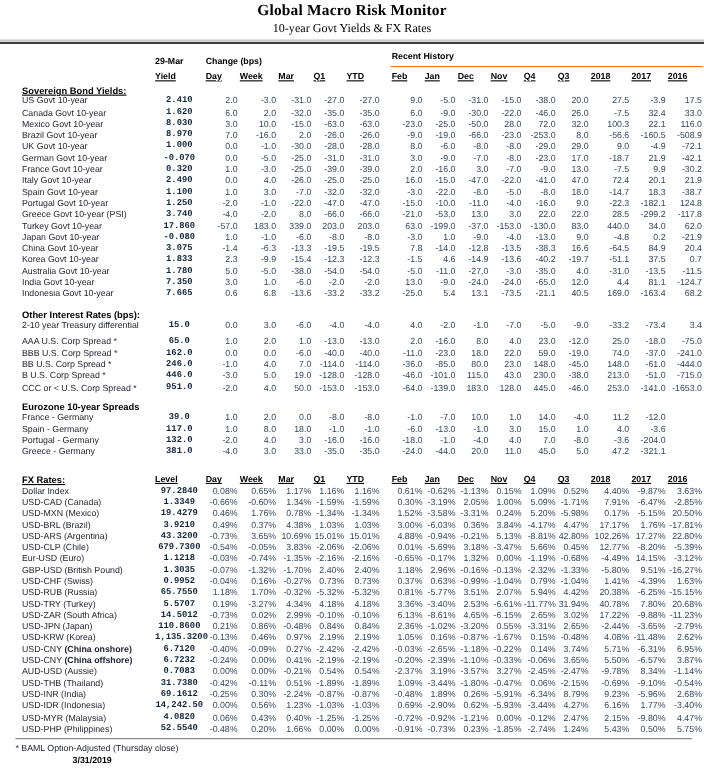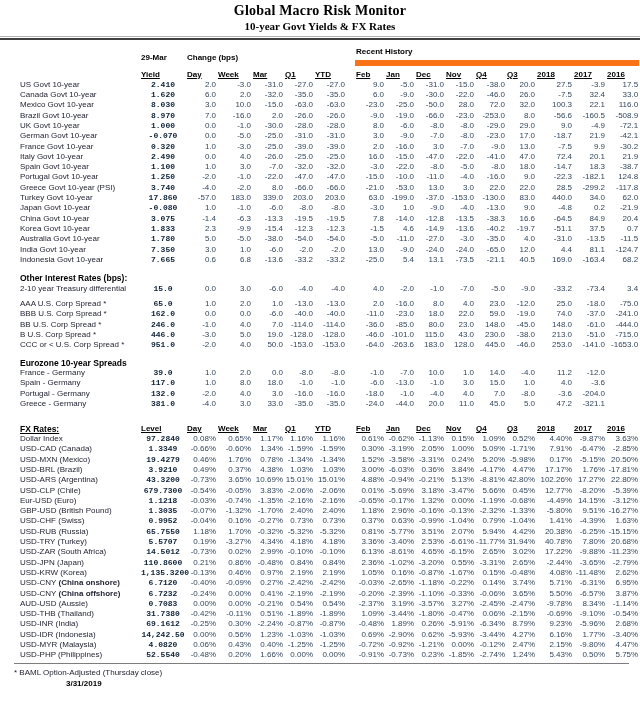--- a/index.html
+++ b/index.html
@@ -6,38 +6,38 @@
   body{
     width:640px;height:710px;overflow:hidden;background:#ffffff;
     font-family:"Liberation Sans",sans-serif;
     -webkit-font-smoothing:antialiased;
   }
   .title{
     font-family:"Liberation Serif",serif;font-weight:bold;font-size:14px;
     text-align:center;margin-top:3px;color:#000;letter-spacing:.2px;
   }
   .subtitle{
-    font-family:"Liberation Serif",serif;font-weight:bold;font-size:11px;
+    font-family:"Liberation Serif",serif;font-weight:normal;font-size:11px;
     text-align:center;margin-top:1px;color:#000;
   }
   .toprule{height:1px;border-top:1px solid #b3b3b3;border-bottom:2px solid #3f3f3f;margin-top:4px;}
   table{border-collapse:collapse;table-layout:fixed;margin:2px 0 0 14px;width:625px;}
   td{
     font-size:8px;height:10.3px;line-height:10px;padding:0 1px;
     white-space:nowrap;vertical-align:bottom;color:var(--num,#33475e);
   }
   td.lb{text-align:left;color:var(--lab,#232533);padding-left:6px;overflow:hidden;}
   td.v{font-weight:bold;color:var(--vb,#0e2238);text-align:center;font-family:Liberation Mono, monospace;}
   td.n{text-align:right;}
   td.h{font-weight:bold;color:#000;text-align:left;}
   td.sec{font-weight:bold;color:#000;padding-left:6px;font-size:8.5px;height:12.5px;}
   tr.group td{height:15px;}
   tr.heads td{height:13.5px;}
   tr.fxh td{height:13px;margin-top:48px;}
-  td.rh{border-bottom:6px solid #f97316;padding-bottom:3px;}
+  td.rh{border-bottom:1px solid #f97316;padding-bottom:3px;}
   .u{text-decoration:underline;text-underline-offset:1px;}
   tr.g td{height:auto;padding:0;}
   .botrule{border-top:1px solid #7d7d7d;margin:3px 11px 0 14px;}
   .fnote{font-size:8px;color:var(--lab,#232533);margin:4px 0 0 14px;}
   .fdate{font-size:8px;font-weight:bold;color:#000;margin:2px 0 0 66px;}
 </style>
 </head>
 <body>
 
 <div>
@@ -86,20 +86,23 @@
           <td class="h"><span class="u">Jan</span></td>
           <td class="h"><span class="u">Dec</span></td>
           <td class="h"><span class="u">Nov</span></td>
           <td class="h"><span class="u">Q4</span></td>
           <td class="h"><span class="u">Q3</span></td>
           <td class="h"><span class="u">2018</span></td>
           <td class="h"><span class="u">2017</span></td>
           <td class="h"><span class="u">2016</span></td>
         </tr>
         <tr>
+          <td class="sec" colspan="17"><span class="u">Sovereign Bond Yields:</span></td>
+        </tr>
+        <tr>
           <td class="lb">US Govt 10-year</td>
           <td class="v">2.410</td>
           <td class="n">2.0</td>
           <td class="n">-3.0</td>
           <td class="n">-31.0</td>
           <td class="n">-27.0</td>
           <td class="n">-27.0</td>
           <td></td>
           <td class="n">9.0</td>
           <td class="n">-5.0</td>
@@ -541,21 +544,21 @@
         <tr>
           <td class="lb">CCC or &lt; U.S. Corp Spread *</td>
           <td class="v">951.0</td>
           <td class="n">-2.0</td>
           <td class="n">4.0</td>
           <td class="n">50.0</td>
           <td class="n">-153.0</td>
           <td class="n">-153.0</td>
           <td></td>
           <td class="n">-64.0</td>
-          <td class="n">-263.6</td>
+          <td class="n">-139.0</td>
           <td class="n">183.0</td>
           <td class="n">128.0</td>
           <td class="n">445.0</td>
           <td class="n">-46.0</td>
           <td class="n">253.0</td>
           <td class="n">-141.0</td>
           <td class="n">-1653.0</td>
         </tr>
         <tr class="g">
           <td colspan="17" style="height: 5px;"></td>

